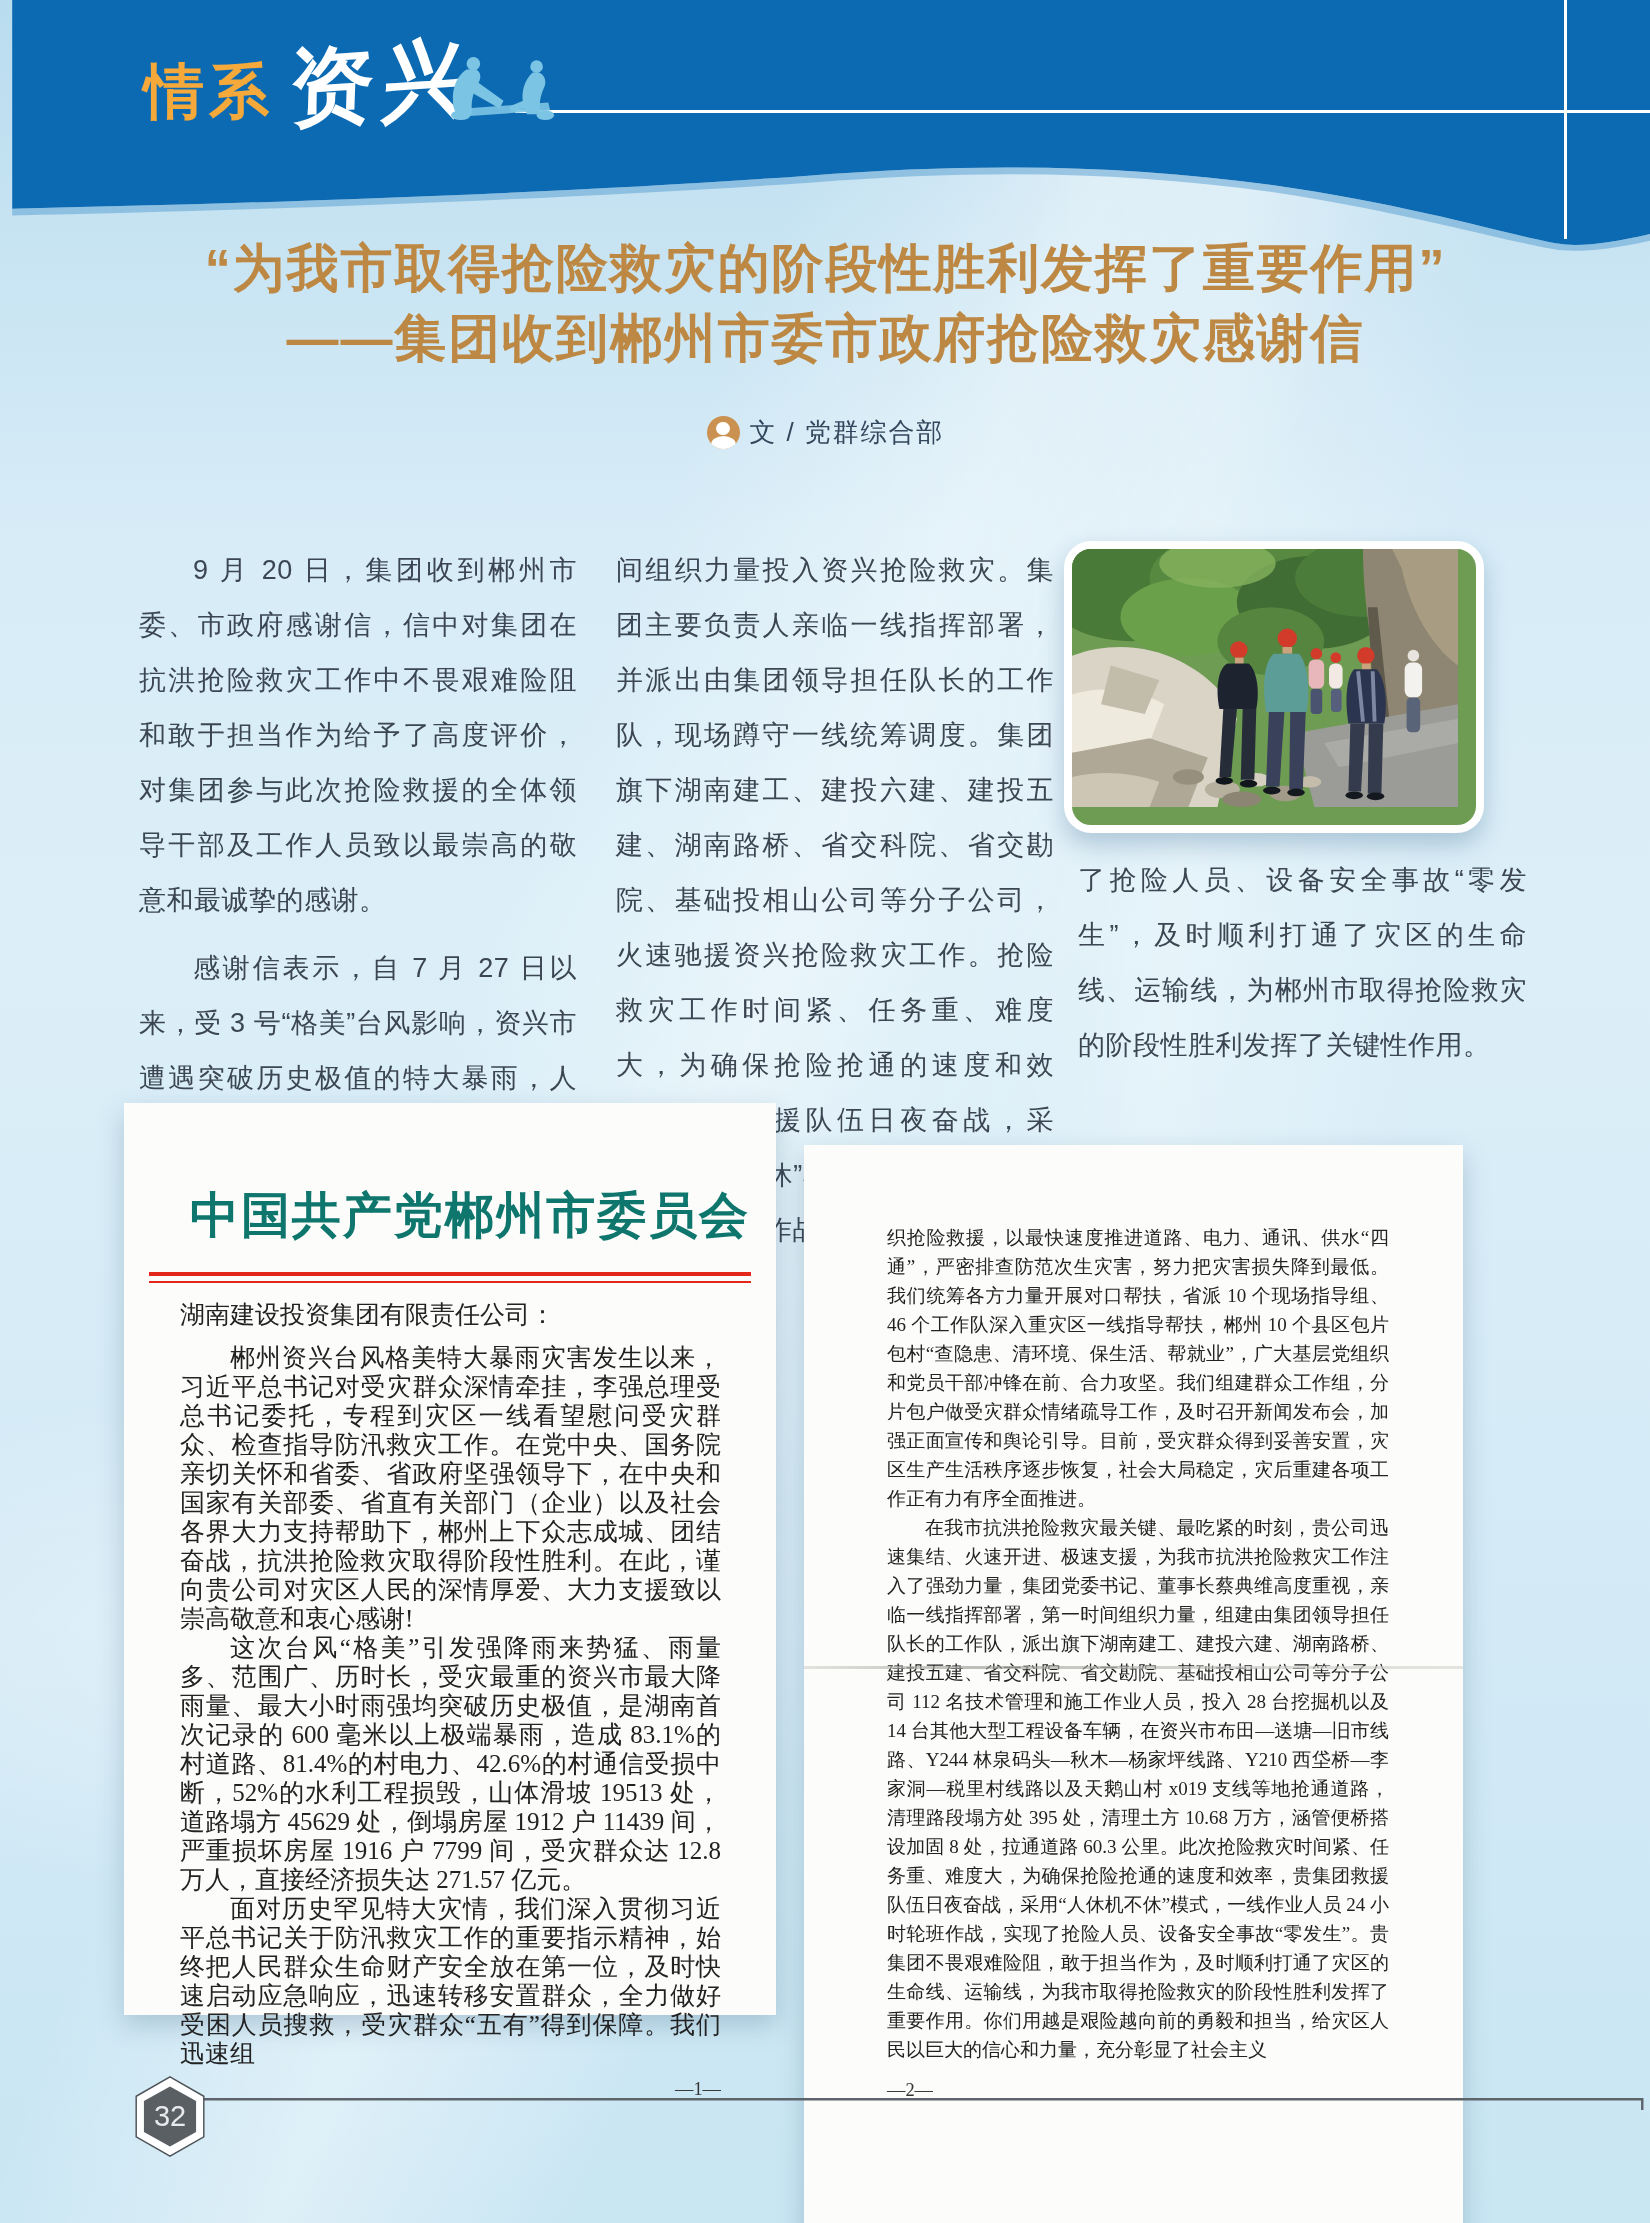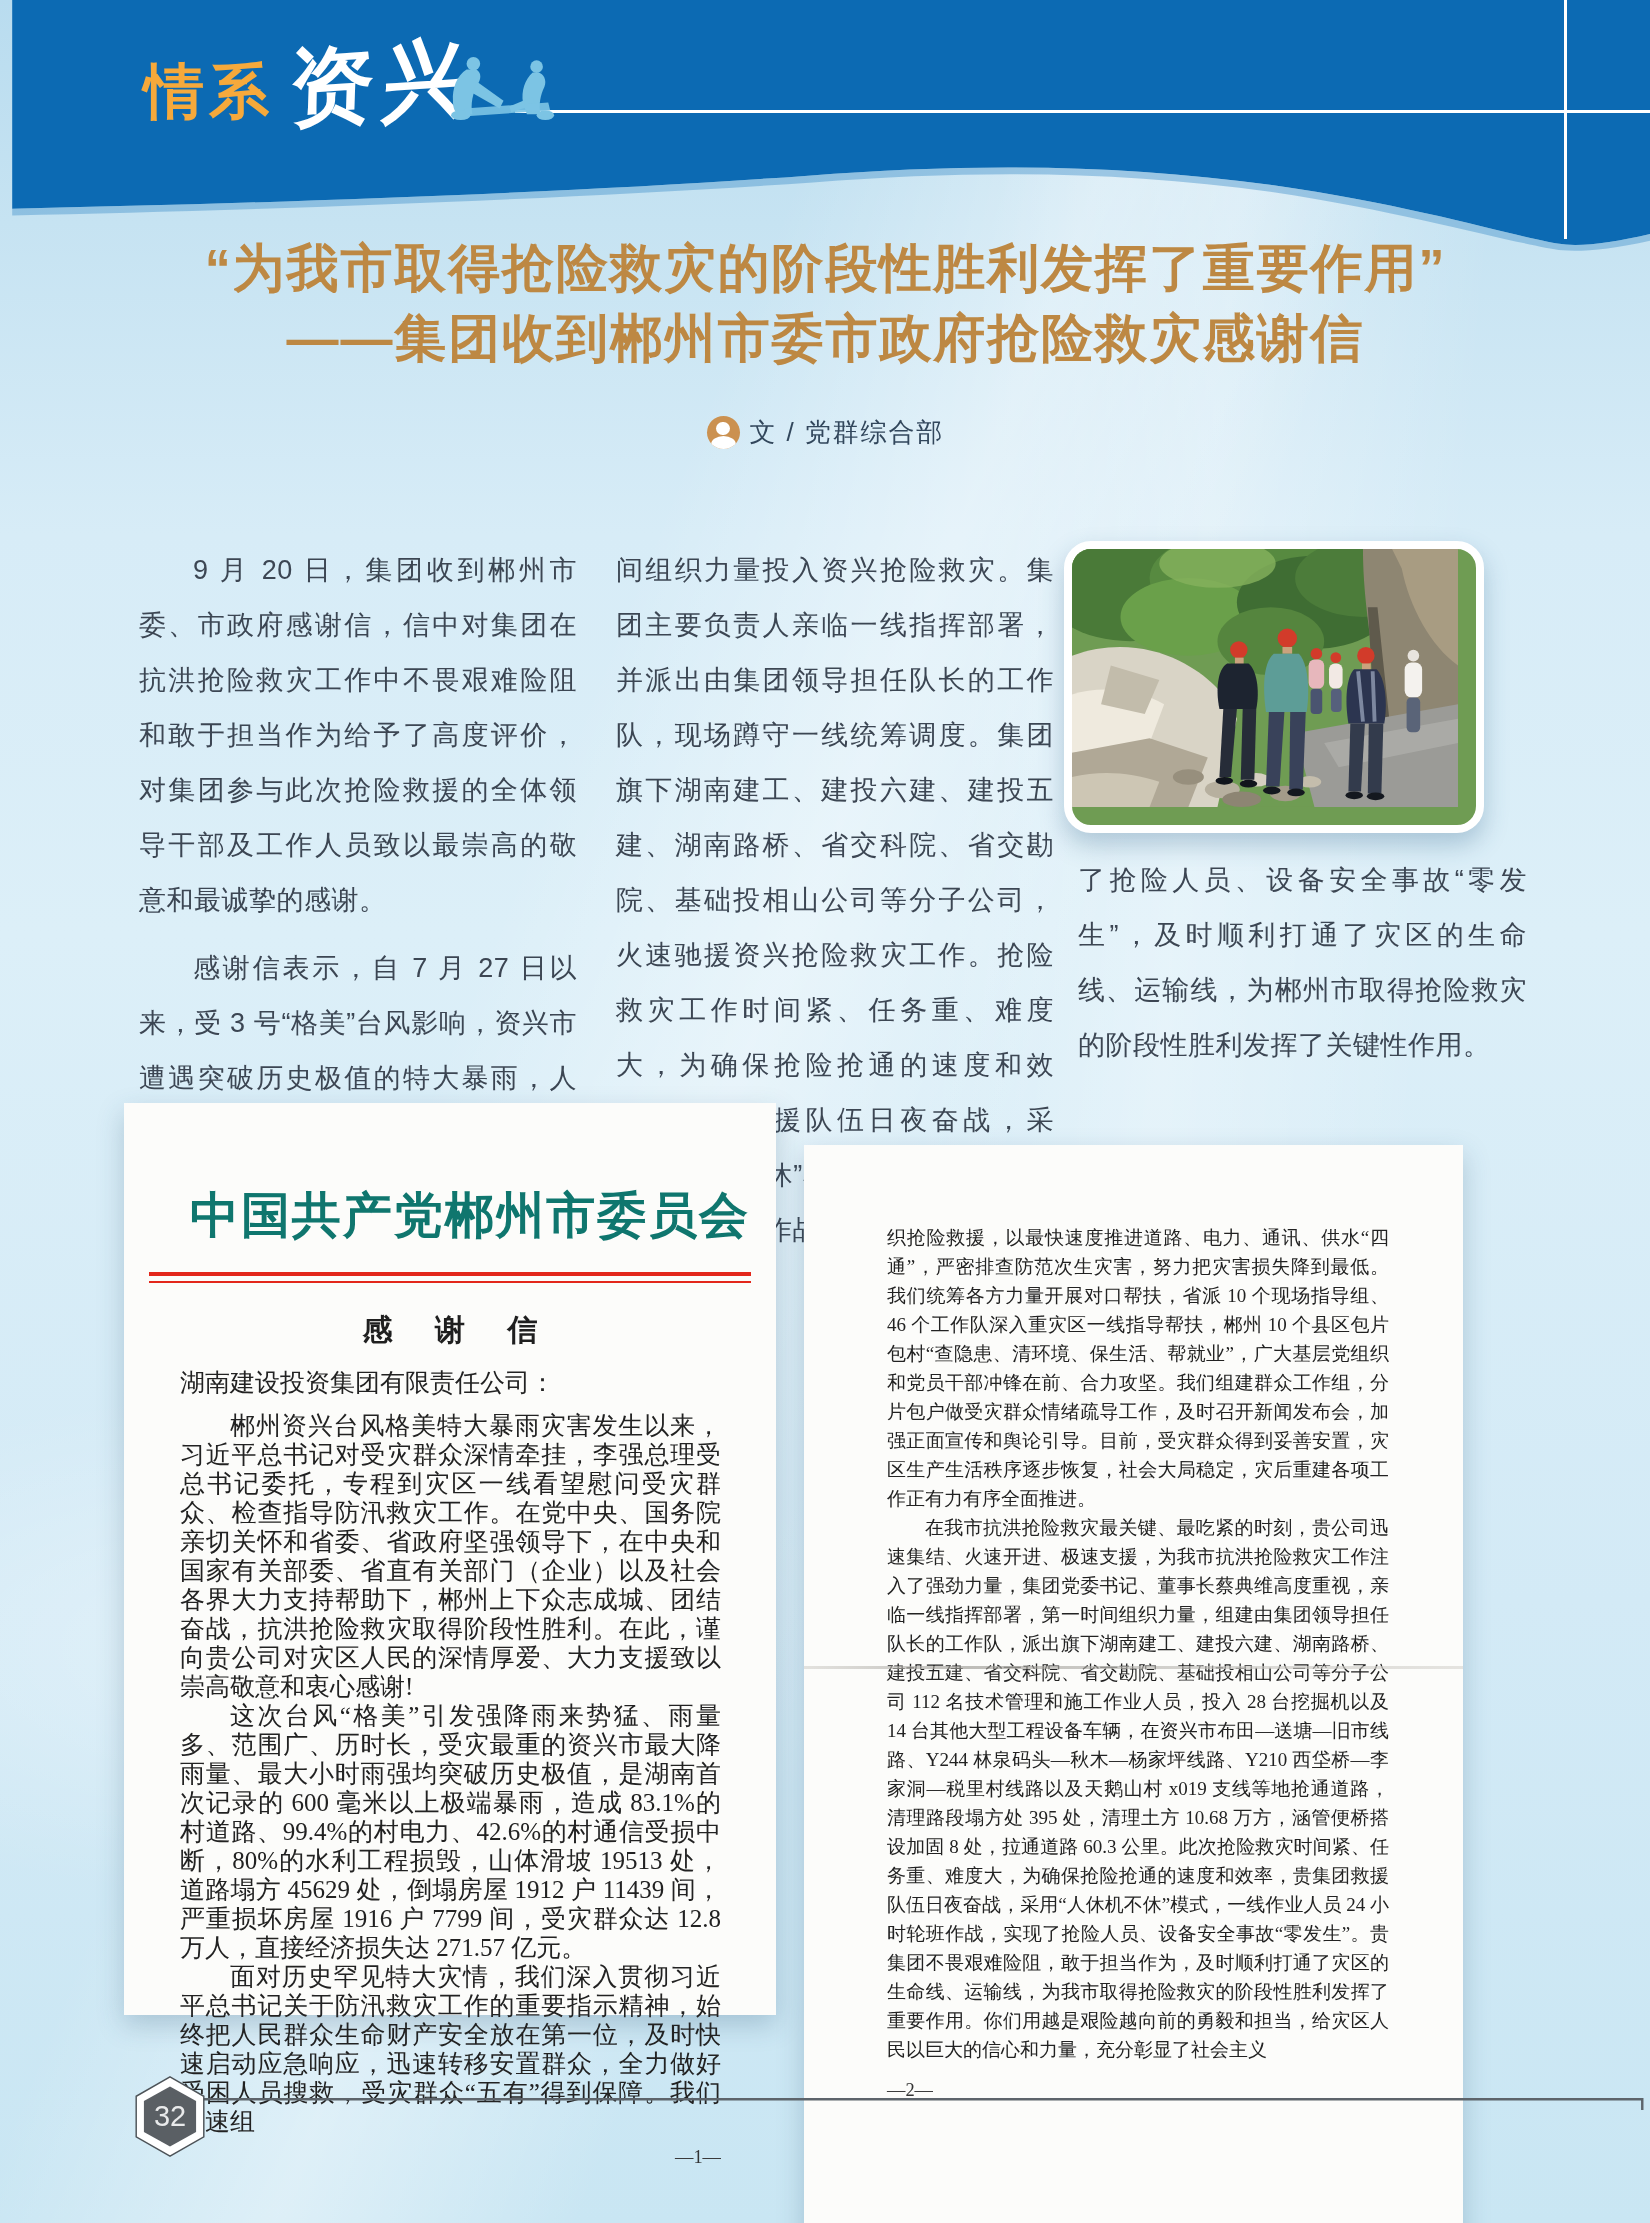--- a/index.html
+++ b/index.html
@@ -194,25 +194,24 @@
         <ellipse cx="291" cy="254" rx="9" ry="4" fill="#14181f"></ellipse>
         <ellipse cx="313" cy="255" rx="9" ry="4" fill="#14181f"></ellipse>
       </g>
     </svg>
   </div>
 
   <div class="letter letter1">
     <div class="lh-title">中国共产党郴州市委员会</div>
     <div class="redline-a"></div>
     <div class="redline-b"></div>
-    <div class="lt-heading">感 谢 信</div>
     <div class="lt-body">
       <p>湖南建设投资集团有限责任公司：</p>
       <p class="indent gap">郴州资兴台风格美特大暴雨灾害发生以来，习近平总书记对受灾群众深情牵挂，李强总理受总书记委托，专程到灾区一线看望慰问受灾群众、检查指导防汛救灾工作。在党中央、国务院亲切关怀和省委、省政府坚强领导下，在中央和国家有关部委、省直有关部门（企业）以及社会各界大力支持帮助下，郴州上下众志成城、团结奋战，抗洪抢险救灾取得阶段性胜利。在此，谨向贵公司对灾区人民的深情厚爱、大力支援致以崇高敬意和衷心感谢!</p>
-      <p class="indent">这次台风“格美”引发强降雨来势猛、雨量多、范围广、历时长，受灾最重的资兴市最大降雨量、最大小时雨强均突破历史极值，是湖南首次记录的 600 毫米以上极端暴雨，造成 83.1%的村道路、99.4%的村电力、42.6%的村通信受损中断，80%的水利工程损毁，山体滑坡 19513 处，道路塌方 45629 处，倒塌房屋 1912 户 11439 间，严重损坏房屋 1916 户 7799 间，受灾群众达 12.8 万人，直接经济损失达 271.57 亿元。</p>
+      <p class="indent">这次台风“格美”引发强降雨来势猛、雨量多、范围广、历时长，受灾最重的资兴市最大降雨量、最大小时雨强均突破历史极值，是湖南首次记录的 600 毫米以上极端暴雨，造成 83.1%的村道路、81.4%的村电力、42.6%的村通信受损中断，52%的水利工程损毁，山体滑坡 19513 处，道路塌方 45629 处，倒塌房屋 1912 户 11439 间，严重损坏房屋 1916 户 7799 间，受灾群众达 12.8 万人，直接经济损失达 271.57 亿元。</p>
       <p class="indent">面对历史罕见特大灾情，我们深入贯彻习近平总书记关于防汛救灾工作的重要指示精神，始终把人民群众生命财产安全放在第一位，及时快速启动应急响应，迅速转移安置群众，全力做好受困人员搜救，受灾群众“五有”得到保障。我们迅速组</p>
     </div>
     <div class="pgno-r">—1—</div>
   </div>
 
   <div class="letter letter2">
     <div class="lt2-body">
       <p>织抢险救援，以最快速度推进道路、电力、通讯、供水“四通”，严密排查防范次生灾害，努力把灾害损失降到最低。我们统筹各方力量开展对口帮扶，省派 10 个现场指导组、46 个工作队深入重灾区一线指导帮扶，郴州 10 个县区包片包村“查隐患、清环境、保生活、帮就业”，广大基层党组织和党员干部冲锋在前、合力攻坚。我们组建群众工作组，分片包户做受灾群众情绪疏导工作，及时召开新闻发布会，加强正面宣传和舆论引导。目前，受灾群众得到妥善安置，灾区生产生活秩序逐步恢复，社会大局稳定，灾后重建各项工作正有力有序全面推进。</p>
       <p class="indent">在我市抗洪抢险救灾最关键、最吃紧的时刻，贵公司迅速集结、火速开进、极速支援，为我市抗洪抢险救灾工作注入了强劲力量，集团党委书记、董事长蔡典维高度重视，亲临一线指挥部署，第一时间组织力量，组建由集团领导担任队长的工作队，派出旗下湖南建工、建投六建、湖南路桥、建投五建、省交科院、省交勘院、基础投相山公司等分子公司 112 名技术管理和施工作业人员，投入 28 台挖掘机以及 14 台其他大型工程设备车辆，在资兴市布田—送塘—旧市线路、Y244 林泉码头—秋木—杨家坪线路、Y210 西垈桥—李家洞—税里村线路以及天鹅山村 x019 支线等地抢通道路，清理路段塌方处 395 处，清理土方 10.68 万方，涵管便桥搭设加固 8 处，拉通道路 60.3 公里。此次抢险救灾时间紧、任务重、难度大，为确保抢险抢通的速度和效率，贵集团救援队伍日夜奋战，采用“人休机不休”模式，一线作业人员 24 小时轮班作战，实现了抢险人员、设备安全事故“零发生”。贵集团不畏艰难险阻，敢于担当作为，及时顺利打通了灾区的生命线、运输线，为我市取得抢险救灾的阶段性胜利发挥了重要作用。你们用越是艰险越向前的勇毅和担当，给灾区人民以巨大的信心和力量，充分彰显了社会主义</p>
     </div>

